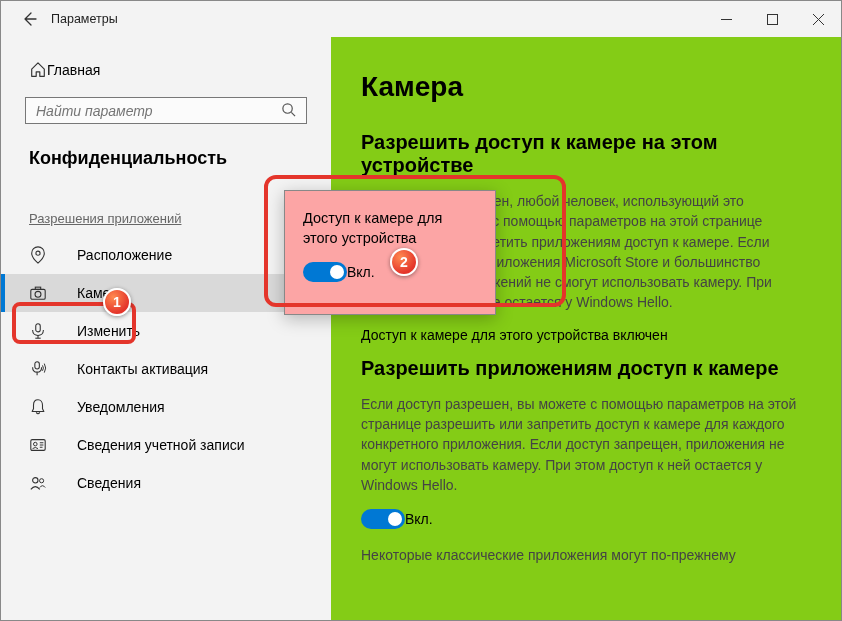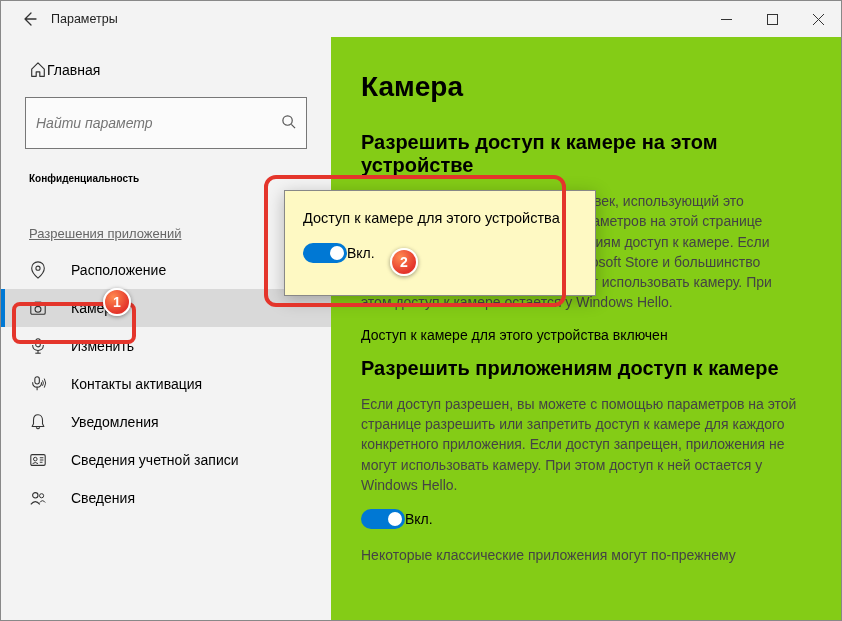--- a/index.html
+++ b/index.html
@@ -68,52 +68,52 @@
 }
 .home-row {
   display: flex;
   align-items: center;
   padding: 6px 28px 14px 28px;
 }
 .home-row .icon { width: 18px; height: 18px; }
 .home-row span { font-size: 14px; }
 .searchbox {
   margin: 4px 24px 18px 24px;
-  height: 52px;
+  height: 27px;
   border: 1px solid #777;
   background: #fbfbfb;
   display: flex;
   align-items: center;
   padding: 0 10px;
 }
 .searchbox input {
   flex: 1;
   border: none;
   outline: none;
   background: transparent;
   font-size: 14px;
   font-style: italic;
   color: #666;
 }
 .searchbox .sicon { color: #555; }
 .section-title {
   padding: 6px 28px 14px 28px;
   font-weight: 600;
-  font-size: 10px;
+  font-size: 18px;
 }
 .group-label {
   padding: 28px 28px 10px 28px;
   font-size: 13px;
   color: #666;
   text-decoration: underline;
 }
 .navitem {
   display: flex;
   align-items: center;
-  gap: 24px;
+  gap: 30px;
   padding: 10px 28px;
   font-size: 14px;
   cursor: pointer;
   position: relative;
 }
 .navitem.active {
   background: #d9d9d9;
 }
 .navitem.active::before {
   content: '';
@@ -177,22 +177,22 @@
   height: 14px;
   background: #fff;
   border-radius: 50%;
 }
 
 
 .popup {
   position: absolute;
   left: 284px;
   top: 190px;
-  width: 312px;
-  background: #fef9c3;
+  width: 212px;
+  background: #fca5a5;
   border: 1px solid #888;
   box-shadow: 0 4px 16px rgba(0,0,0,0.25);
   padding: 18px 18px 16px 18px;
   z-index: 10;
 }
 .popup .ptitle {
   font-size: 14.5px;
   margin-bottom: 14px;
   line-height: 1.35;
 }

